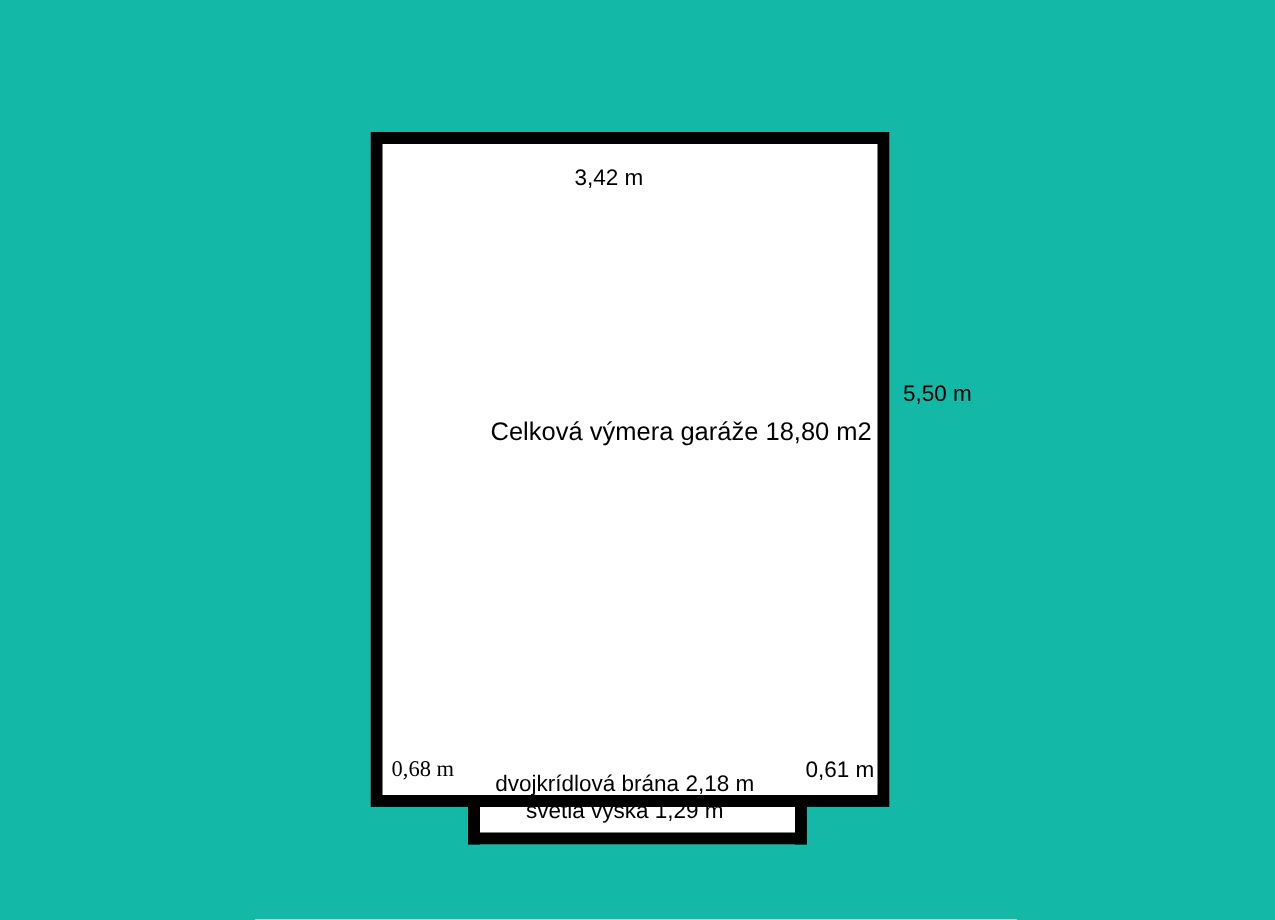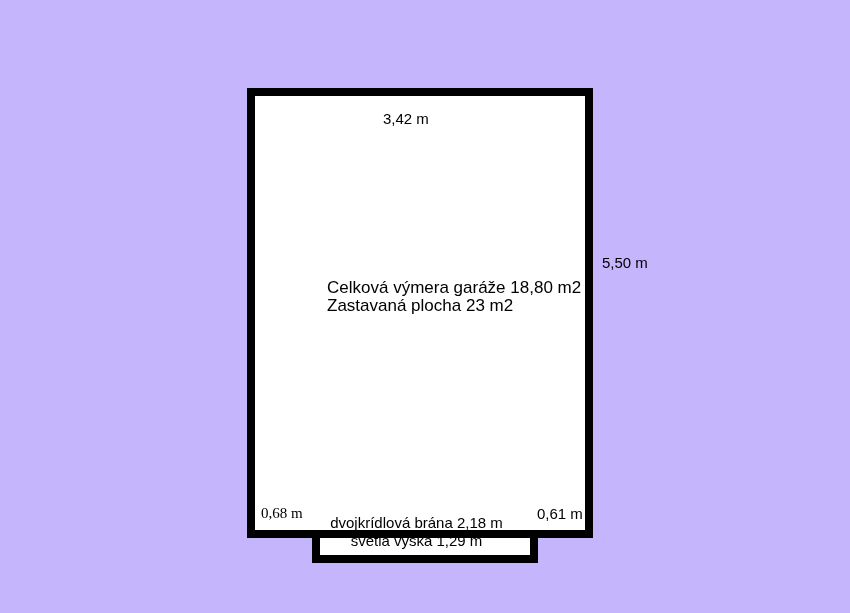--- a/index.html
+++ b/index.html
@@ -4,21 +4,21 @@
 <style>
   html, body {
     margin: 0;
     padding: 0;
     background: #ffffff;
   }
   .canvas {
     position: relative;
     width: 850px;
     height: 613px;
-    background: #c4b5fd;
+    background: #14b8a6;
     overflow: hidden;
     font-family: "Liberation Sans", sans-serif;
     color: #000000;
   }
   .garage-outline {
     position: absolute;
     left: 247px;
     top: 88px;
     width: 346px;
     height: 450px;
@@ -75,21 +75,20 @@
   <div class="garage-outline"></div>
 
   <div class="gate-outline"></div>
 
   <div class="label top-width-label">3,42 m</div>
 
   <div class="label right-height-label">5,50 m</div>
 
   <div class="info-block">
     <div>Celková výmera garáže 18,80 m2</div>
-    <div>Zastavaná plocha 23 m2</div>
   </div>
 
   <div class="gate-label-block">
     <div>dvojkrídlová brána 2,18 m</div>
     <div>svetlá výška 1,29 m</div>
   </div>
 
   <div class="label left-offset-label">0,68 m</div>
 
   <div class="label right-offset-label">0,61 m</div>

